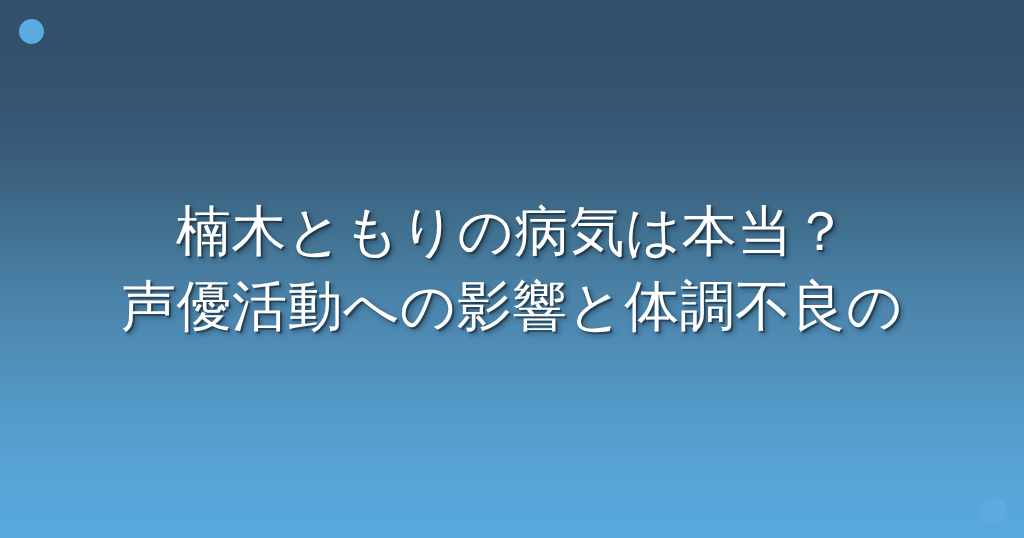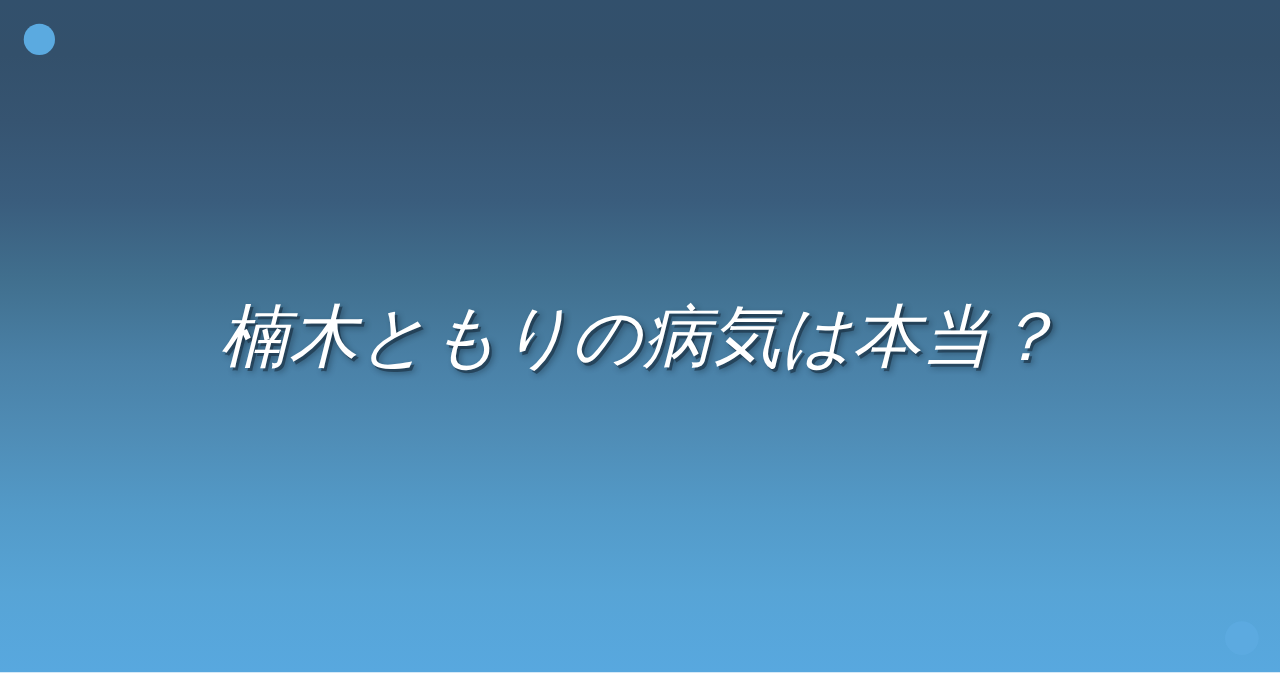--- a/index.html
+++ b/index.html
@@ -81,29 +81,29 @@
     color: #ffffff;
     font-family: "Liberation Sans", "DejaVu Sans", sans-serif;
     font-size: 55px;
     font-weight: 400;
     line-height: 75px;
     letter-spacing: 0.5px;
     white-space: nowrap;
     text-shadow:
        2px 2px 0 rgba(20, 38, 55, 0.55),
        3px 3px 5px rgba(12, 26, 40, 0.45);
-    font-style: italic;
   }
 </style>
 </head>
 <body>
 
 <div class="eyecatch-card">
 
   <span class="accent-dot accent-dot--top-left"></span>
 
   <div class="title-block">
     <span class="title-line">楠木ともりの病気は本当？</span>
+    <span class="title-line">声優活動への影響と体調不良の</span>
   </div>
 
   <span class="accent-dot accent-dot--bottom-right"></span>
 
 </div>
 
 </body></html>

